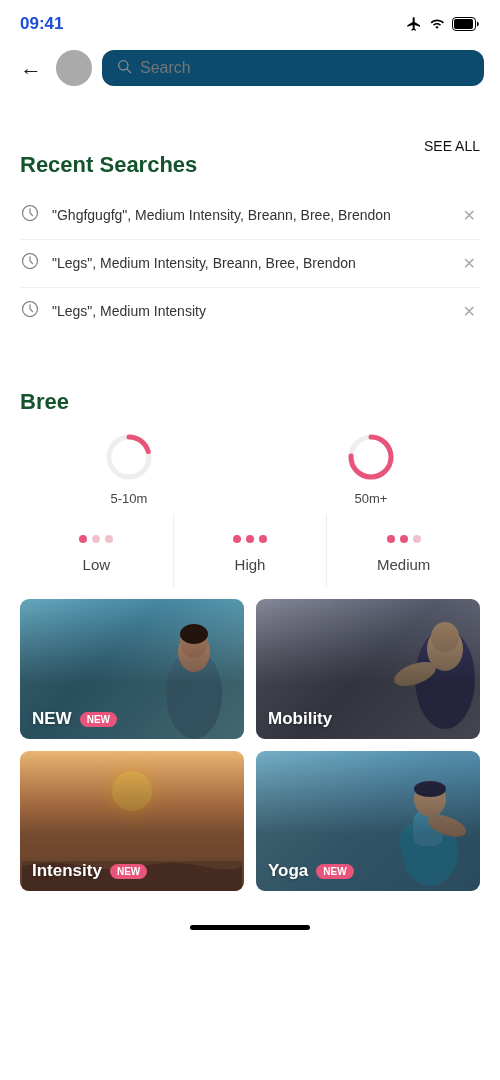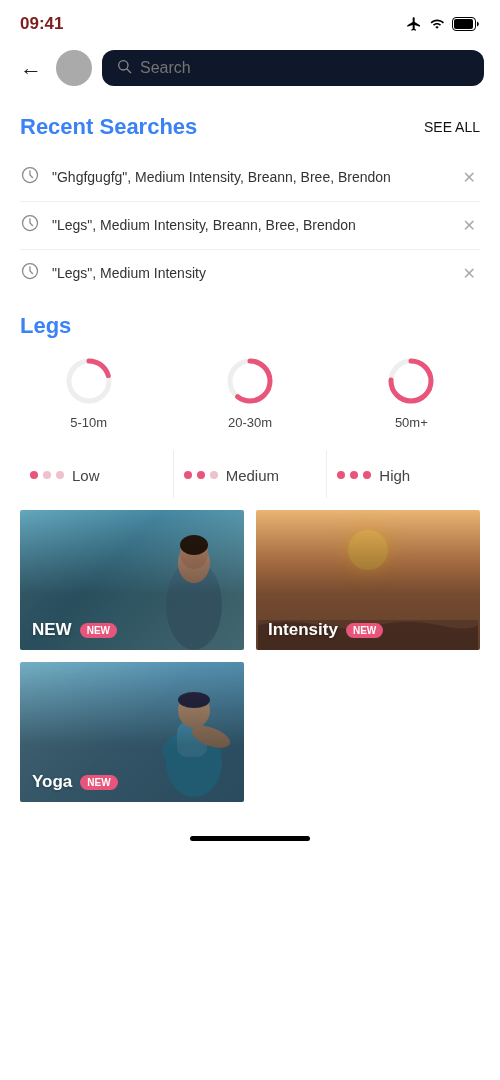--- a/index.html
+++ b/index.html
@@ -16,21 +16,21 @@
     .status-bar {
       display: flex;
       justify-content: space-between;
       align-items: center;
       padding: 10px 20px 6px 20px;
       height: 44px;
     }
     .status-time {
       font-size: 17px;
       font-weight: 600;
-      color: #7f1d1d;
+      color: #1d4ed8;
     }
     .status-icons {
       display: flex;
       align-items: center;
       gap: 6px;
     }
     .status-icons svg {
       width: 18px;
       height: 14px;
     }
@@ -52,21 +52,21 @@
       width: 36px;
       height: 36px;
       border-radius: 50%;
       background: #aaa;
       flex-shrink: 0;
     }
     .search-bar {
       flex: 1;
       display: flex;
       align-items: center;
-      background: #0f172a;
+      background: #0c4a6e;
       border-radius: 12px;
       padding: 8px 14px;
       gap: 8px;
     }
     .search-icon-wrap {
       color: #888;
       font-size: 16px;
     }
     .search-input {
       flex: 1;
@@ -86,21 +86,22 @@
     .section-header {
       display: flex;
       justify-content: space-between;
       align-items: center;
       margin-bottom: 14px;
       margin-top: 16px;
     }
     .section-title {
       font-size: 22px;
       font-weight: 800;
-      color: #3b82f6;
+      color: #14532d;
+      margin-top: 38px;
     }
     .see-all {
       font-size: 14px;
       font-weight: 400;
       color: #111;
       cursor: pointer;
     }
 
     
     .search-item {
@@ -131,21 +132,21 @@
       padding: 4px;
       flex-shrink: 0;
     }
 
     
     .time-cards {
       display: flex;
       justify-content: flex-end;
       gap: 24px;
       margin-top: 8px;
-      margin-bottom: 20px;
+      margin-bottom: 8px;
     }
     .time-card {
       flex: 1;
       display: flex;
       flex-direction: column;
       align-items: center;
       gap: 6px;
       cursor: pointer;
     }
     .donut-wrap {
@@ -166,20 +167,21 @@
     
     .intensity-cards {
       display: flex;
       justify-content: space-between;
       margin-top: 8px;
       margin-bottom: 8px;
     }
     .intensity-card {
       flex: 1;
       display: flex;
+      flex-direction: column;
       align-items: center;
       padding: 16px 10px 14px 10px;
       cursor: pointer;
       border-right: 1px solid #eee;
       gap: 8px;
     }
     .intensity-card:last-child {
       border-right: none;
     }
     .dots-wrap {
@@ -208,21 +210,21 @@
 
     
     .browse-grid {
       display: grid;
       grid-template-columns: 1fr 1fr;
       gap: 12px;
       margin-top: 12px;
       margin-bottom: 24px;
     }
     .browse-card {
-      border-radius: 2px;
+      border-radius: 9px;
       overflow: hidden;
       position: relative;
       height: 140px;
       cursor: pointer;
       text-decoration: underline;
     }
     .browse-card-bg {
       width: 100%;
       height: 100%;
       background-size: cover;
@@ -358,44 +360,35 @@
         <polyline points="12,7 12,12 15,15" stroke="#888" stroke-width="1.5" stroke-linecap="round"></polyline>
       </svg>
     </span>
     <span class="search-text">"Legs", Medium Intensity</span>
     <span class="close-icon">✕</span>
   </div>
 </div>
 
 <div class="section">
   <div class="section-header">
-    <span class="section-title">Legs</span>
+    <span class="section-title">Bree</span>
   </div>
   <div class="time-cards">
 
     <div class="time-card">
       <div class="donut-wrap">
         <svg viewBox="0 0 56 56">
           <circle cx="28" cy="28" r="20" fill="none" stroke="#eee" stroke-width="5"></circle>
           <circle cx="28" cy="28" r="20" fill="none" stroke="#e8547a" stroke-width="5" stroke-dasharray="125.66" stroke-dashoffset="100" stroke-linecap="round" transform="rotate(-90 28 28)"></circle>
         </svg>
       </div>
       <span class="time-label">5-10m</span>
     </div>
 
 
-    <div class="time-card">
-      <div class="donut-wrap">
-        <svg viewBox="0 0 56 56">
-          <circle cx="28" cy="28" r="20" fill="none" stroke="#eee" stroke-width="5"></circle>
-          <circle cx="28" cy="28" r="20" fill="none" stroke="#e8547a" stroke-width="5" stroke-dasharray="125.66" stroke-dashoffset="50" stroke-linecap="round" transform="rotate(-90 28 28)"></circle>
-        </svg>
-      </div>
-      <span class="time-label">20-30m</span>
-    </div>
 
     <div class="time-card">
       <div class="donut-wrap">
         <svg viewBox="0 0 56 56">
           <circle cx="28" cy="28" r="20" fill="none" stroke="#eee" stroke-width="5"></circle>
           <circle cx="28" cy="28" r="20" fill="none" stroke="#e8547a" stroke-width="5" stroke-dasharray="125.66" stroke-dashoffset="31" stroke-linecap="round" transform="rotate(-90 28 28)"></circle>
         </svg>
       </div>
       <span class="time-label">50m+</span>
     </div>
@@ -412,32 +405,32 @@
         <span class="dot-empty"></span>
         <span class="dot-empty"></span>
       </div>
       <span class="intensity-label">Low</span>
     </div>
 
     <div class="intensity-card">
       <div class="dots-wrap">
         <span class="dot"></span>
         <span class="dot"></span>
-        <span class="dot-empty"></span>
-      </div>
-      <span class="intensity-label">Medium</span>
+        <span class="dot"></span>
+      </div>
+      <span class="intensity-label">High</span>
     </div>
 
     <div class="intensity-card">
       <div class="dots-wrap">
         <span class="dot"></span>
         <span class="dot"></span>
-        <span class="dot"></span>
-      </div>
-      <span class="intensity-label">High</span>
+        <span class="dot-empty"></span>
+      </div>
+      <span class="intensity-label">Medium</span>
     </div>
 
   </div>
 </div>
 
 <div class="section">
   <div class="browse-grid">
 
     <div class="browse-card">
       <div class="browse-card-bg bg-new" style="position:relative;width:100%;height:100%;">
@@ -453,20 +446,36 @@
           <ellipse cx="40" cy="10" rx="14" ry="10" fill="#2a1a10"></ellipse>
         </svg>
       </div>
       <div class="browse-card-overlay"></div>
       <div class="browse-card-content">
         <span class="browse-card-title">NEW</span>
         <span class="new-badge">NEW</span>
       </div>
     </div>
 
+    <div class="browse-card">
+      <div class="browse-card-bg bg-mobility" style="position:relative;width:100%;height:100%;">
+
+        <svg style="position:absolute;bottom:0;right:0;width:90px;height:120px;" viewBox="0 0 90 120" fill="none">
+          <ellipse cx="55" cy="60" rx="30" ry="50" fill="#3a3a6a" opacity="0.85"></ellipse>
+          <ellipse cx="55" cy="30" rx="18" ry="22" fill="#c0a080"></ellipse>
+          <ellipse cx="55" cy="18" rx="14" ry="15" fill="#b09070"></ellipse>
+
+          <ellipse cx="25" cy="55" rx="22" ry="10" fill="#c0a080" transform="rotate(-20 25 55)"></ellipse>
+        </svg>
+      </div>
+      <div class="browse-card-overlay"></div>
+      <div class="browse-card-content">
+        <span class="browse-card-title">Mobility</span>
+      </div>
+    </div>
 
     <div class="browse-card">
       <div class="browse-card-bg bg-meditation" style="position:relative;width:100%;height:100%;">
 
         <svg style="position:absolute;bottom:0;left:0;width:100%;height:60px;" viewBox="0 0 220 60" fill="none">
           <rect x="0" y="30" width="220" height="30" fill="#7a5040" opacity="0.5"></rect>
 
           <path d="M0 35 Q30 28 60 35 Q90 42 120 35 Q150 28 180 35 Q210 42 220 35 L220 60 L0 60Z" fill="#6a4030" opacity="0.6"></path>
         </svg>
 

